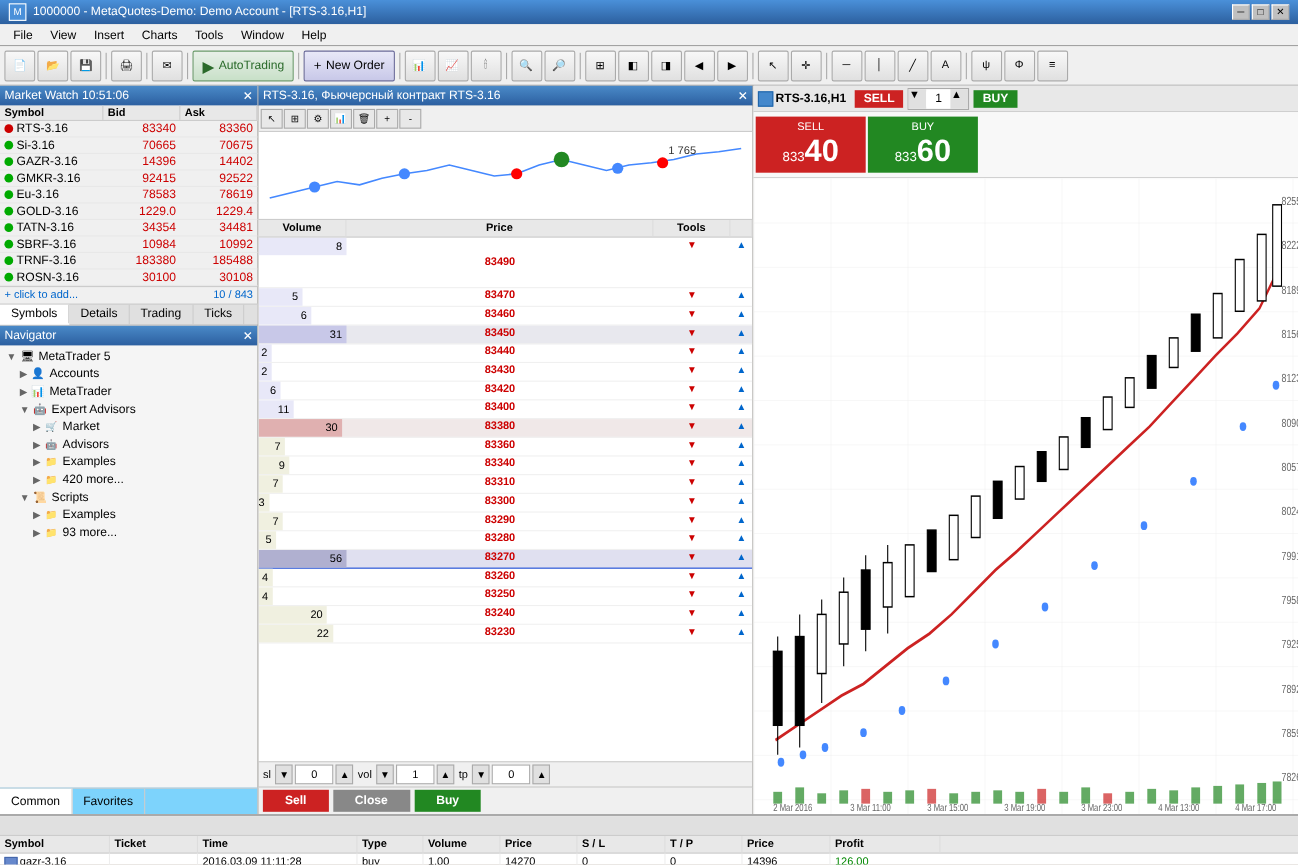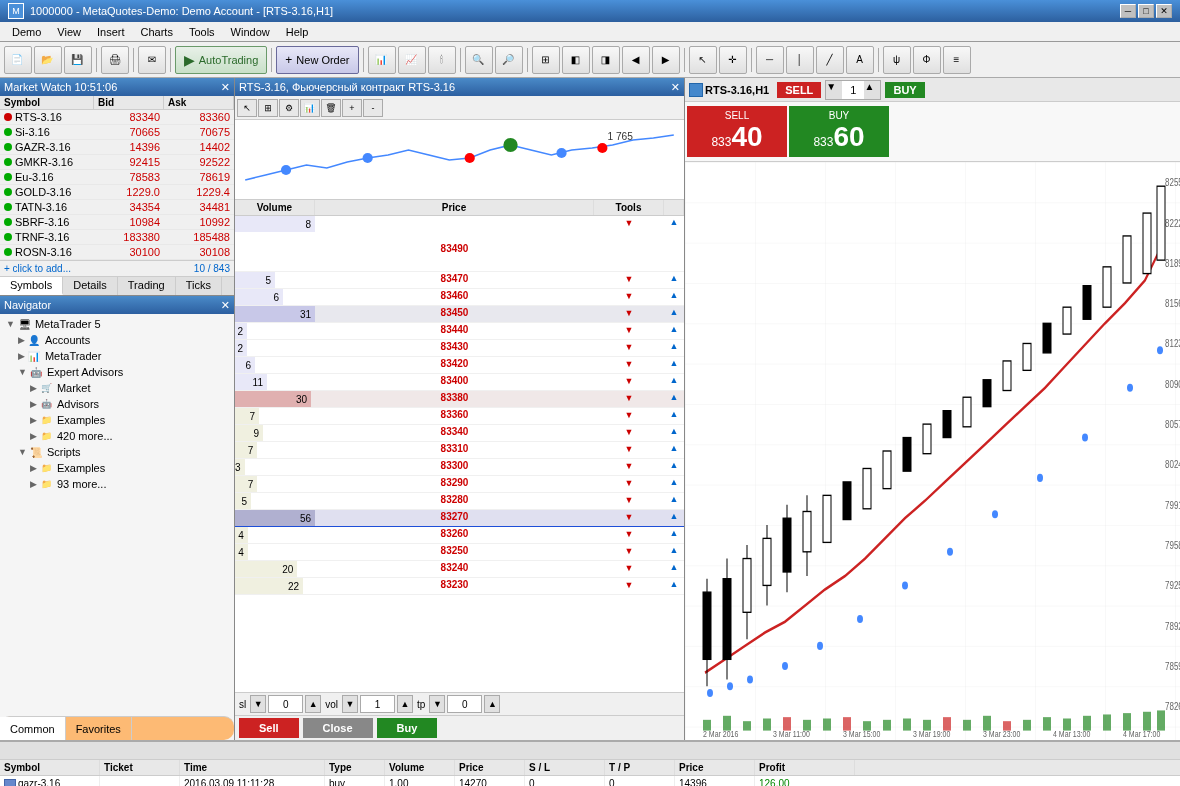--- a/index.html
+++ b/index.html
@@ -48,21 +48,21 @@
     .mw-tab.active { background: white; border-bottom: 2px solid white; }
 
     
     #navigator { background: #f5f5f5; flex: 1; overflow: hidden; }
     #nav-header { background: linear-gradient(to bottom, #4a8ac8, #2c5fa0); color: white; height: 18px; display: flex; align-items: center; padding: 0 4px; font-size: 11px; }
     #nav-header .header-title { flex: 1; }
     #nav-tree { padding: 2px; font-size: 11px; overflow-y: auto; height: calc(100% - 18px - 24px); }
     .tree-item { padding: 1px 4px; display: flex; align-items: center; gap: 3px; cursor: pointer; }
     .tree-expand { font-size: 9px; color: #666; }
     .tree-icon { width: 14px; height: 14px; display: inline-flex; align-items: center; justify-content: center; font-size: 10px; }
-    #nav-tabs { display: flex; background: #fdba74; border-top: 1px solid #ccc; height: 24px; border-radius: 10px; }
+    #nav-tabs { display: flex; background: #7dd3fc; border-top: 1px solid #ccc; height: 24px; }
     .nav-tab { padding: 2px 10px; cursor: pointer; border-right: 1px solid #ccc; font-size: 11px; display: flex; align-items: center; }
     .nav-tab.active { background: white; }
 
     
     #center-panel { display: flex; flex-direction: column; width: 450px; border-right: 1px solid #888; }
     #chart-header { background: linear-gradient(to bottom, #4a8ac8, #2c5fa0); color: white; height: 18px; display: flex; align-items: center; padding: 0 4px; font-size: 11px; }
     #chart-toolbar { background: #f0f0f0; height: 24px; display: flex; align-items: center; padding: 0 2px; border-bottom: 1px solid #ccc; gap: 1px; }
     .ct-btn { width: 20px; height: 18px; background: #e8e8e8; border: 1px solid #aaa; cursor: pointer; display: flex; align-items: center; justify-content: center; font-size: 9px; }
 
     
@@ -109,21 +109,21 @@
   <div class="title-icon">M</div>
   <span class="title-text">1000000 - MetaQuotes-Demo: Demo Account - [RTS-3.16,H1]</span>
   <div class="window-controls">
     <div class="win-btn">─</div>
     <div class="win-btn">□</div>
     <div class="win-btn">✕</div>
   </div>
 </div>
 
 <div id="menu-bar">
-  <span class="menu-item">Demo</span>
+  <span class="menu-item">File</span>
   <span class="menu-item">View</span>
   <span class="menu-item">Insert</span>
   <span class="menu-item">Charts</span>
   <span class="menu-item">Tools</span>
   <span class="menu-item">Window</span>
   <span class="menu-item">Help</span>
 </div>
 
 <div id="toolbar">
   <div class="tb-btn">📄</div>
@@ -352,21 +352,21 @@
       <div id="ob-header" style="display:grid; grid-template-columns:80px 1fr 70px 20px; background:#e8e8e8; border-bottom:1px solid #ccc;">
         <span style="padding:2px 4px; font-weight:bold; font-size:10px; text-align:center; border-right:1px solid #ddd;">Volume</span>
         <span style="padding:2px 4px; font-weight:bold; font-size:10px; text-align:center; border-right:1px solid #ddd;">Price</span>
         <span style="padding:2px 4px; font-weight:bold; font-size:10px; text-align:center; border-right:1px solid #ddd;">Tools</span>
         <span style="padding:2px 4px;"></span>
       </div>
       <div id="ob-rows">
 
         <div style="display:grid; grid-template-columns:80px 1fr 70px 20px; border-bottom:1px solid #f0f0f0;">
           <div style="background:#e8e8f8; height:16px; display:flex; align-items:center; justify-content:flex-end; padding-right:4px; font-size:10px;">8</div>
-          <div style="padding:17px 4px; text-align:center; font-size:10px; font-weight:bold; color:#cc0000;margin-top:10px;">83490</div>
+          <div style="padding:17px 4px; text-align:center; font-size:10px; font-weight:bold; color:#cc0000;">83490</div>
           <div style="padding:1px 4px; text-align:center; font-size:10px;"><span style="color:#cc0000; font-size:9px;">▼</span></div>
           <div style="padding:1px 2px; text-align:center; font-size:9px; color:#0066cc;">▲</div>
         </div>
         <div style="display:grid; grid-template-columns:80px 1fr 70px 20px; border-bottom:1px solid #f0f0f0;">
           <div style="background:#e8e8f8; height:16px; display:flex; align-items:center; justify-content:flex-end; padding-right:4px; font-size:10px; width:50%;">5</div>
           <div style="padding:1px 4px; text-align:center; font-size:10px; font-weight:bold; color:#cc0000;">83470</div>
           <div style="padding:1px 4px; text-align:center; font-size:10px;"><span style="color:#cc0000; font-size:9px;">▼</span></div>
           <div style="padding:1px 2px; text-align:center; font-size:9px; color:#0066cc;">▲</div>
         </div>
         <div style="display:grid; grid-template-columns:80px 1fr 70px 20px; border-bottom:1px solid #f0f0f0;">

